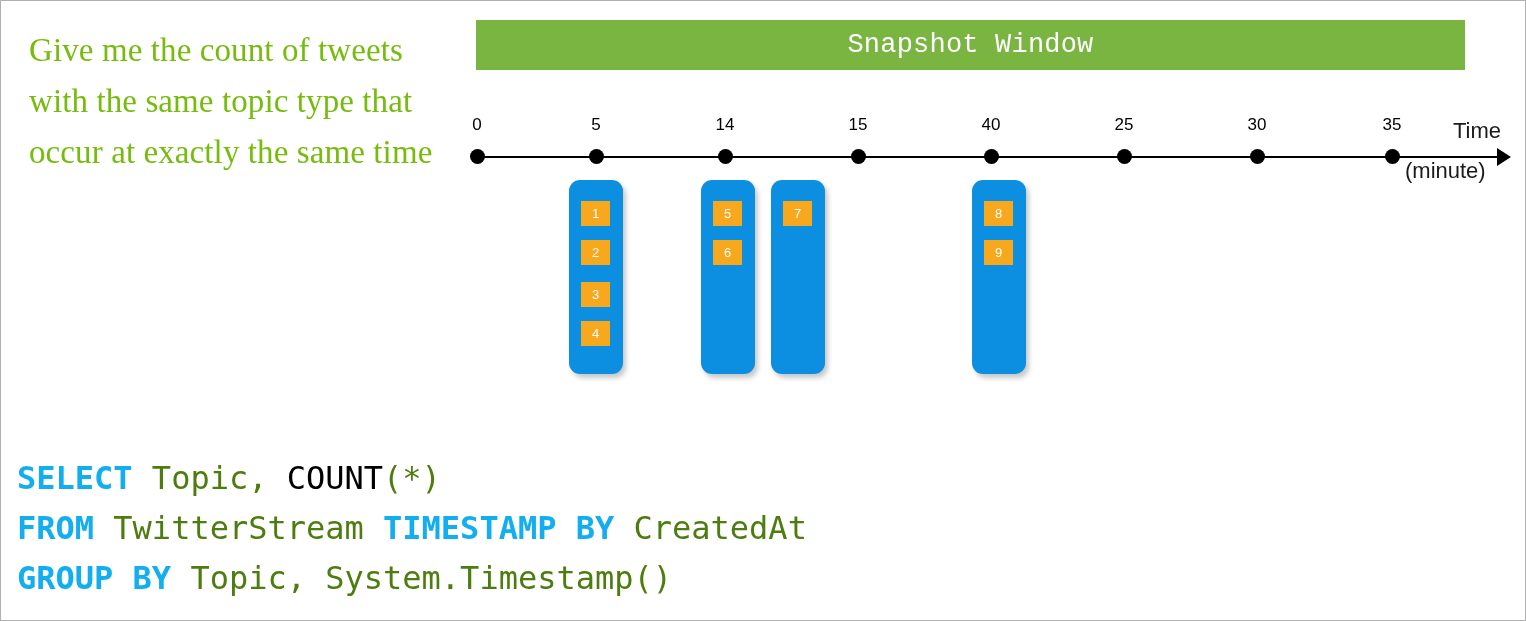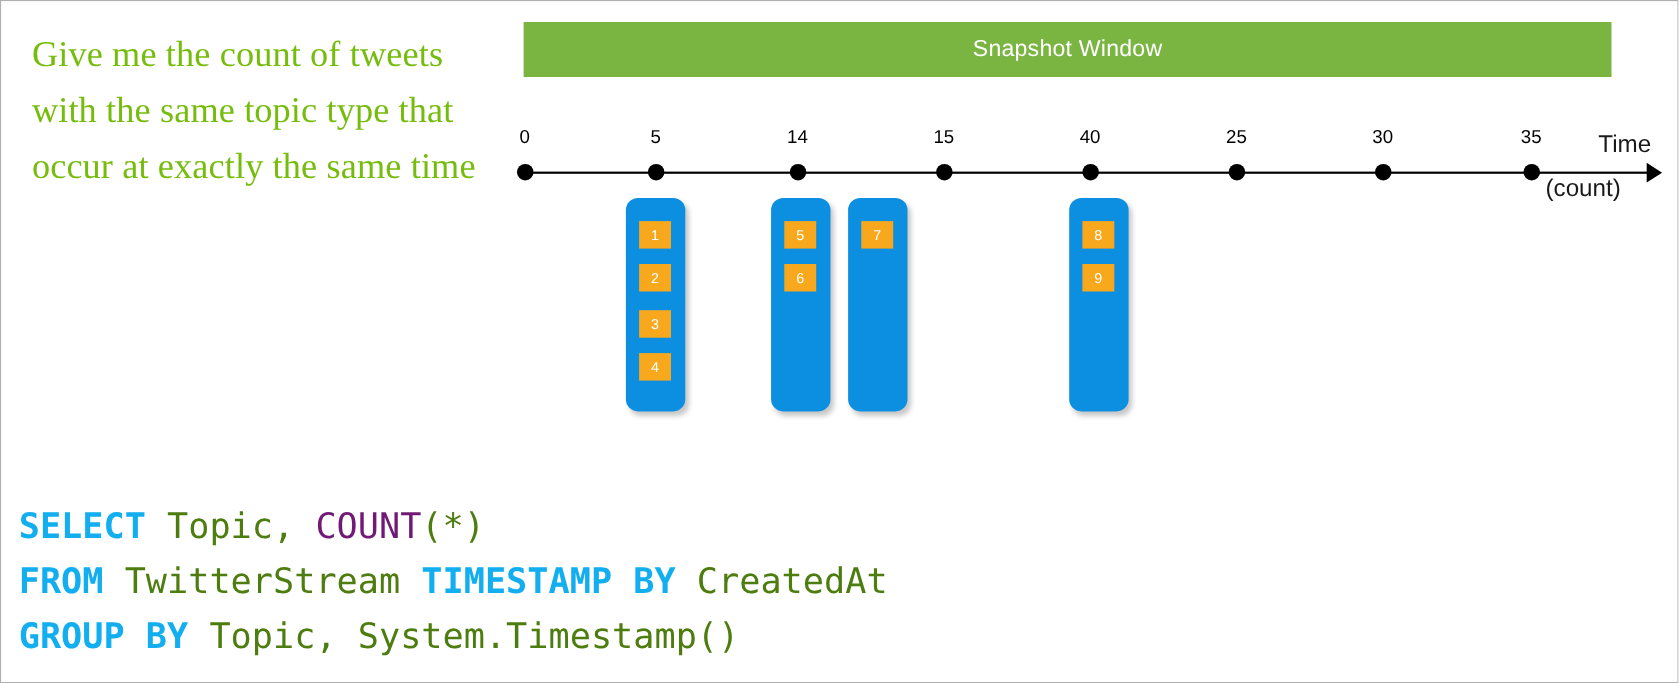--- a/index.html
+++ b/index.html
@@ -41,22 +41,22 @@
     top: 19px;
     width: 989px;
     height: 50px;
     background: #7AB441;
     display: flex;
     align-items: center;
     justify-content: center;
   }
   #snapshot-banner-label {
     color: #ffffff;
-    font-size: 21px;
-    font-family: Liberation Sans, sans-serif;
+    font-size: 27px;
+    font-family: Liberation Mono, monospace;
     letter-spacing: 0.2px;
   }
 
   
   #timeline {
     position: absolute;
     left: 0;
     top: 100px;
     width: 1526px;
     height: 100px;
@@ -146,21 +146,21 @@
     position: absolute;
     left: 16px;
     top: 452px;
     font-family: "DejaVu Sans Mono", monospace;
     font-size: 32px;
     line-height: 50px;
     white-space: pre;
     color: #111111;
   }
   .kw-blue { color: #12AEEF; font-weight: bold; }
-  .kw-purple { color: #701a75; }
+  .kw-purple { color: #000000; }
   .kw-plain { color: #4d7c0f; }
 </style>
 </head>
 <body>
 
 <div id="slide">
 
   <div id="question">Give me the count of tweets with the same topic type that occur at exactly the same time</div>
 
   <div id="snapshot-banner">
@@ -198,21 +198,21 @@
         <div class="tick-group" style="left: 1256px;">
           <div class="tick-label">30</div>
           <div class="tick-dot"></div>
         </div>
         <div class="tick-group" style="left: 1391px;">
           <div class="tick-label">35</div>
           <div class="tick-dot"></div>
         </div>
       </div>
     <div id="time-axis-label">Time</div>
-    <div id="time-axis-unit">(count)</div>
+    <div id="time-axis-unit">(minute)</div>
   </div>
 
   <div id="columns-host">
       <div class="event-column" style="left: 568px; top: 179px; width: 54px; height: 194px;">
         <div class="event-tile" style="top: 21px;">1</div>
         <div class="event-tile" style="top: 60px;">2</div>
         <div class="event-tile" style="top: 102px;">3</div>
         <div class="event-tile" style="top: 141px;">4</div>
       </div>
       <div class="event-column" style="left: 700px; top: 179px; width: 54px; height: 194px;">

